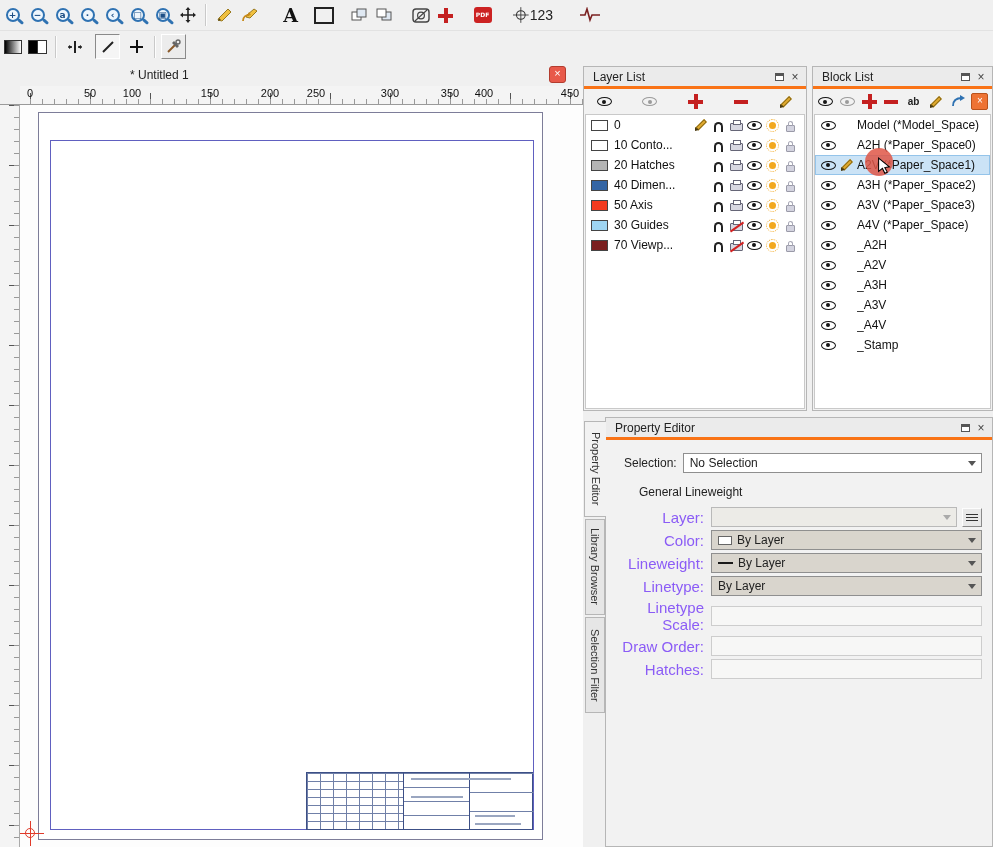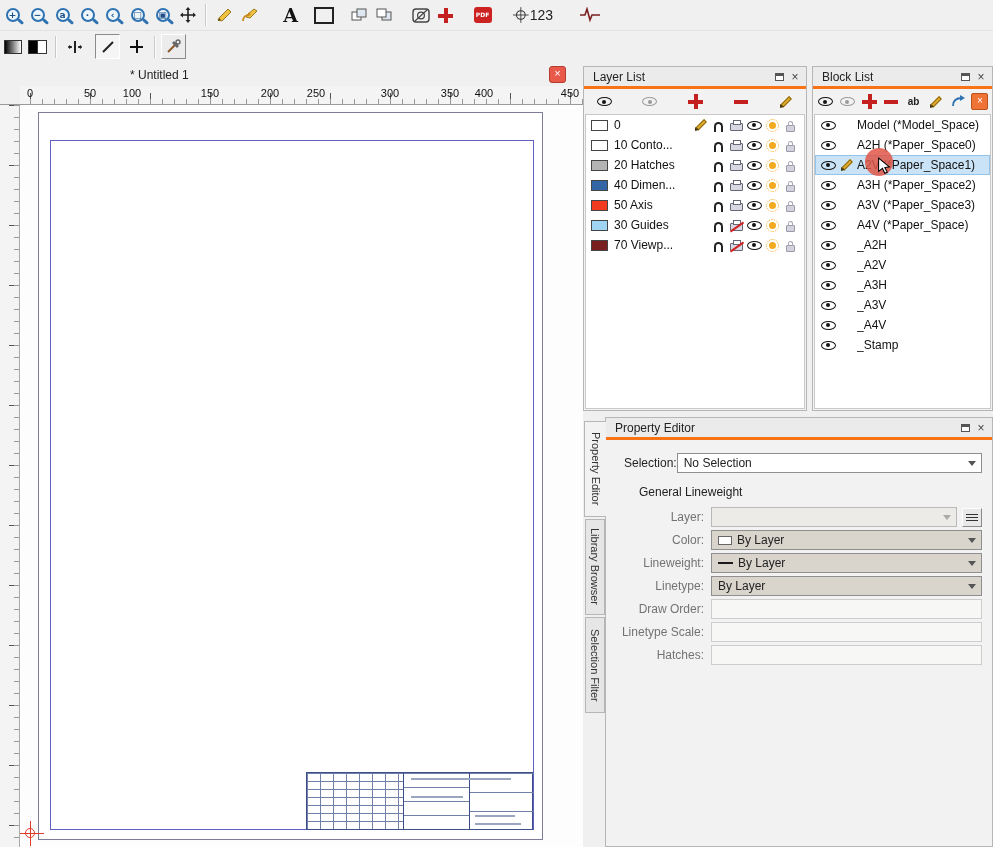--- a/index.html
+++ b/index.html
@@ -106,31 +106,31 @@
   .slot{width:17px;height:20px;display:flex;align-items:center;justify-content:center;flex:0 0 auto}
   .brow{display:flex;align-items:center;height:20px;padding:0 4px;font-size:12px;color:#111;white-space:nowrap}
   .brow.sel{background:#cbe3f6;outline:1px solid #94c4ea;outline-offset:-1px}
   .brow .slot{width:20px}
   .brow .nm{flex:1;overflow:hidden}
   
   .vtab{position:absolute;left:585px;width:20px;background:#e6e6e6;border:1px solid #b6b6b6;box-sizing:border-box;
         writing-mode:vertical-rl;display:flex;align-items:center;justify-content:center;font-size:11px;color:#333}
   .vtab.active{left:584px;width:22px;background:#f2f2f2;border-right:0;z-index:3}
   .selrow{display:flex;align-items:center;margin:13px 10px 0 18px}
-  .selrow .lab{margin-right:0}
+  .selrow .lab{margin-right:6px}
   .combo{position:relative;height:20px;box-sizing:border-box;border:1px solid #8f8f8f;background:#fff;display:flex;align-items:center;
          padding:0 16px 0 6px;font-size:12px;color:#222;overflow:hidden;white-space:nowrap}
   .combo .caret{position:absolute;right:5px;top:50%;margin-top:-2px;width:0;height:0;
                 border-left:4px solid transparent;border-right:4px solid transparent;border-top:5px solid #555}
   .combo.warm{background:#d9d5cd}
   .combo.off{background:#ecebe7;border-color:#b9b9b9}
   .combo.off .caret{border-top-color:#aaa}
   .grouplbl{margin:12px 0 5px 33px;font-size:12px;color:#222}
   .frow{display:flex;align-items:center;margin:3px 10px 0 0}
-  .flabel{width:98px;text-align:right;margin-right:7px;font-size:12px;color:#737373;flex:0 0 auto}
+  .flabel{width:98px;text-align:right;margin-right:7px;font-size:15px;color:#8b5cf6;flex:0 0 auto}
   .ledit{height:20px;box-sizing:border-box;border:1px solid #cdcdcd;background:#f7f7f6;flex:1}
   .csw{width:14px;height:9px;background:#fff;border:1px solid #666;margin-right:5px;box-sizing:border-box;flex:0 0 auto}
   .lw{width:15px;height:0;border-top:2px solid #1a1a1a;margin-right:5px;flex:0 0 auto}
   .burger{width:20px;height:19px;box-sizing:border-box;border:1px solid;border-color:#fdfdfd #8a8a8a #8a8a8a #fdfdfd;background:#e8e8e8;
           display:flex;flex-direction:column;justify-content:center;gap:2px;padding:0 3px;margin-left:5px;flex:0 0 auto}
   .burger i{display:block;height:1px;background:#333}
   
   #clickdot{left:865px;top:148px;width:28px;height:28px;border-radius:50%;background:rgba(223,86,70,.85);z-index:5}
   #cursor{left:877px;top:157px;z-index:6}
 </style>
@@ -677,26 +677,26 @@
 
   <div class="frow">
     <span class="flabel">Linetype:</span>
     <div class="combo warm" style="flex:1">
       <span>By Layer</span>
       <span class="caret"></span>
     </div>
   </div>
 
   <div class="frow">
+    <span class="flabel">Linetype Scale:</span>
+    <div class="ledit"></div>
+  </div>
+
+  <div class="frow">
     <span class="flabel">Draw Order:</span>
-    <div class="ledit"></div>
-  </div>
-
-  <div class="frow">
-    <span class="flabel">Linetype Scale:</span>
     <div class="ledit"></div>
   </div>
 
   <div class="frow">
     <span class="flabel">Hatches:</span>
     <div class="ledit"></div>
   </div>
 </div>
 
 <div id="clickdot" class="abs"></div>

